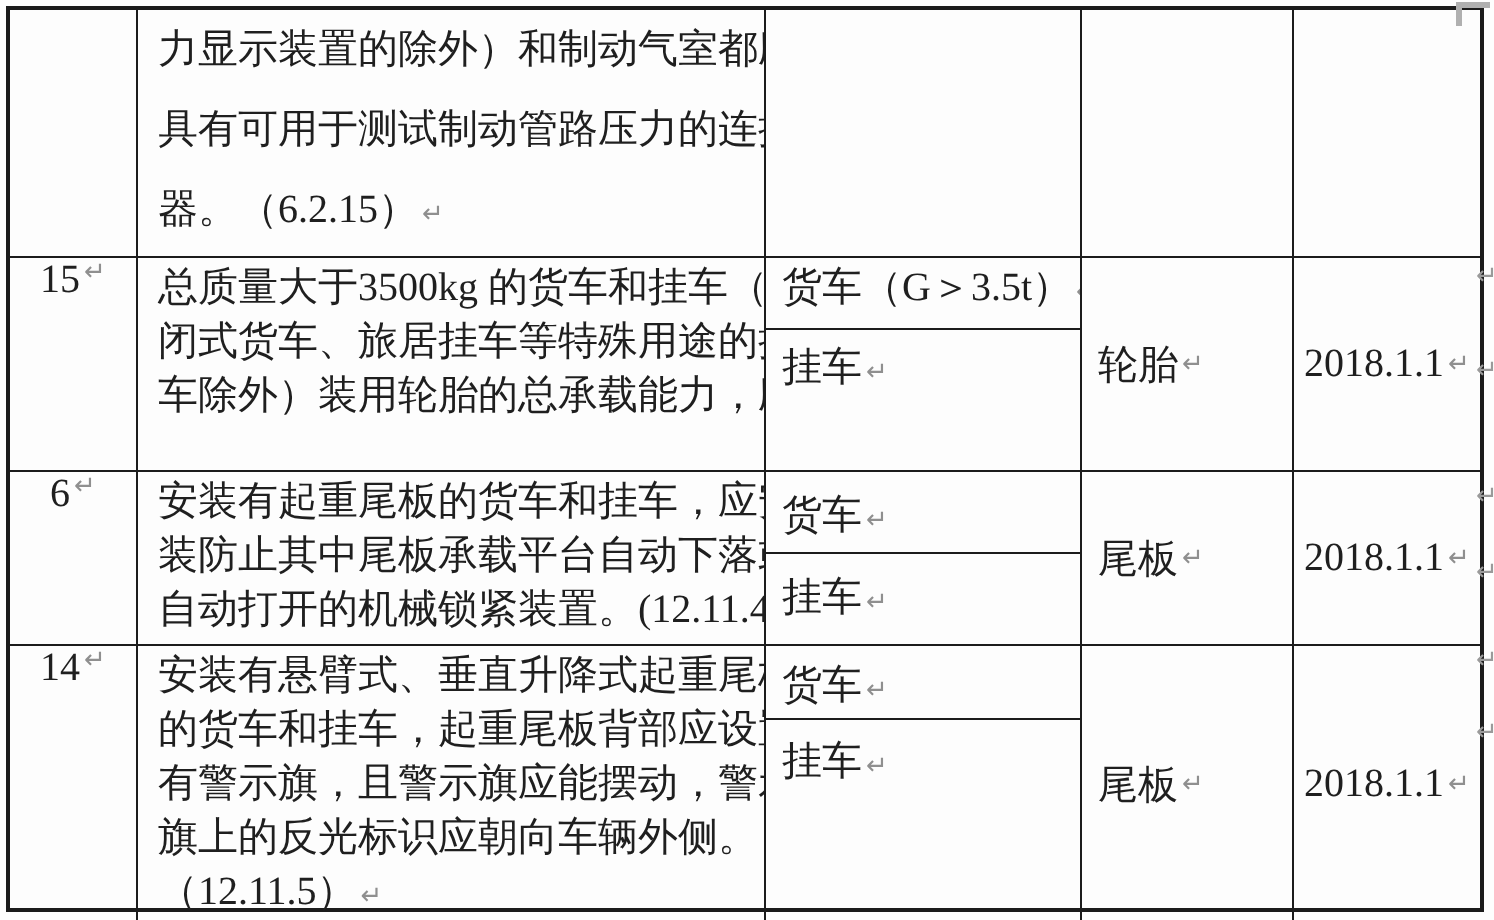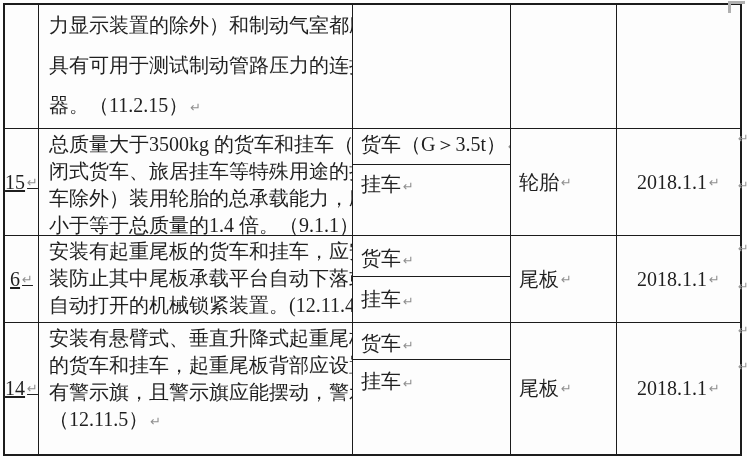--- a/index.html
+++ b/index.html
@@ -10,21 +10,21 @@
     color:#1f1f1f;
   }
   .table-wrap{
     position:absolute;left:3px;top:3px;width:739px;height:453px;
     border:2px solid #1c1c1c;box-sizing:border-box;background:#fdfdfd;
     display:flex;flex-direction:column;
   }
   .t-row{display:flex;box-sizing:border-box;flex:0 0 auto;}
   .t-row + .t-row{border-top:1px solid #1c1c1c;}
   .cell{box-sizing:border-box;border-right:1px solid #1c1c1c;overflow:hidden;}
-  .c-num{width:34px;display:flex;align-items:center;justify-content:center;font-size:20px;text-decoration:underline;}
+  .c-num{width:64px;display:flex;justify-content:center;font-size:20px;}
   .c-desc{width:314px;padding:2px 2px 0 10px;}
   .c-veh{width:158px;display:flex;flex-direction:column;padding:0;}
   .c-cat{width:106px;display:flex;align-items:center;padding-left:8px;font-size:20px;}
   .c-date{flex:1;border-right:none;display:flex;align-items:center;justify-content:center;font-size:20px;}
   .line{white-space:nowrap;line-height:27px;font-size:20px;}
   .row-a .line{line-height:40px;}
   .row-a .c-desc{padding-top:0;}
   .veh-sub{box-sizing:border-box;padding:8px 0 0 8px;font-size:20px;line-height:22px;white-space:nowrap;overflow:hidden;}
   .veh-sub.split{border-bottom:1px solid #1c1c1c;}
   .pilcrow{
@@ -45,37 +45,36 @@
 </head>
 <body>
 
 <div class="table-wrap">
 
   <div class="t-row row-a" style="height:123px;">
     <div class="cell c-num"></div>
     <div class="cell c-desc">
       <div class="line"><span>力显示装置的除外）和制动气室都应</span></div>
       <div class="line"><span>具有可用于测试制动管路压力的连接</span></div>
-      <div class="line"><span>器。（11.2.15）</span><span class="pilcrow">↵</span></div>
+      <div class="line"><span>器。（6.2.15）</span><span class="pilcrow">↵</span></div>
     </div>
     <div class="cell c-veh"></div>
     <div class="cell c-cat"></div>
     <div class="cell c-date"></div>
   </div>
 
   <div class="t-row" style="height:107px;">
     <div class="cell c-num">
         <span>15</span>
         <span class="pilcrow">↵</span>
       </div>
     <div class="cell c-desc">
       <div class="line"><span>总质量大于3500kg 的货车和挂车（封</span></div>
       <div class="line"><span>闭式货车、旅居挂车等特殊用途的挂</span></div>
       <div class="line"><span>车除外）装用轮胎的总承载能力，应</span></div>
-      <div class="line"><span>小于等于总质量的1.4 倍。（9.1.1）</span></div>
     </div>
     <div class="cell c-veh">
       <div class="veh-sub split" style="height:36px;padding-top:4px;"><span>货车（G＞3.5t）</span><span class="pilcrow">↵</span></div>
       <div class="veh-sub" style="flex:1;"><span>挂车</span><span class="pilcrow">↵</span></div>
     </div>
     <div class="cell c-cat">
         <span>轮胎</span>
         <span class="pilcrow">↵</span>
       </div>
     <div class="cell c-date">
@@ -110,20 +109,21 @@
 
   <div class="t-row" style="flex:1;">
     <div class="cell c-num">
         <span>14</span>
         <span class="pilcrow">↵</span>
       </div>
     <div class="cell c-desc">
       <div class="line"><span>安装有悬臂式、垂直升降式起重尾板</span></div>
       <div class="line"><span>的货车和挂车，起重尾板背部应设置</span></div>
       <div class="line"><span>有警示旗，且警示旗应能摆动，警示</span></div>
+      <div class="line"><span>旗上的反光标识应朝向车辆外侧。</span></div>
       <div class="line"><span>（12.11.5）</span><span class="pilcrow">↵</span></div>
     </div>
     <div class="cell c-veh">
       <div class="veh-sub split" style="height:37px;padding-top:9px;"><span>货车</span><span class="pilcrow">↵</span></div>
       <div class="veh-sub" style="flex:1;padding-top:10px;"><span>挂车</span><span class="pilcrow">↵</span></div>
     </div>
     <div class="cell c-cat">
         <span>尾板</span>
         <span class="pilcrow">↵</span>
       </div>

